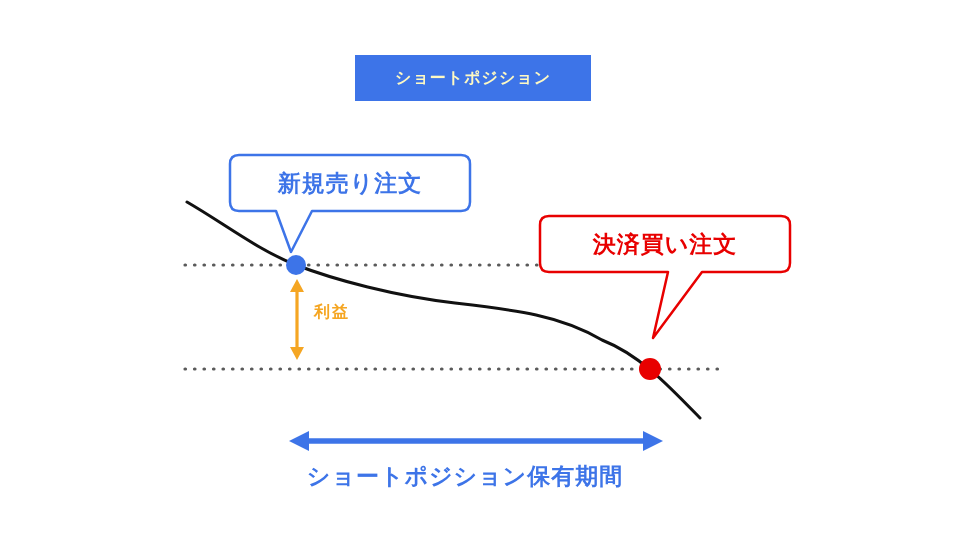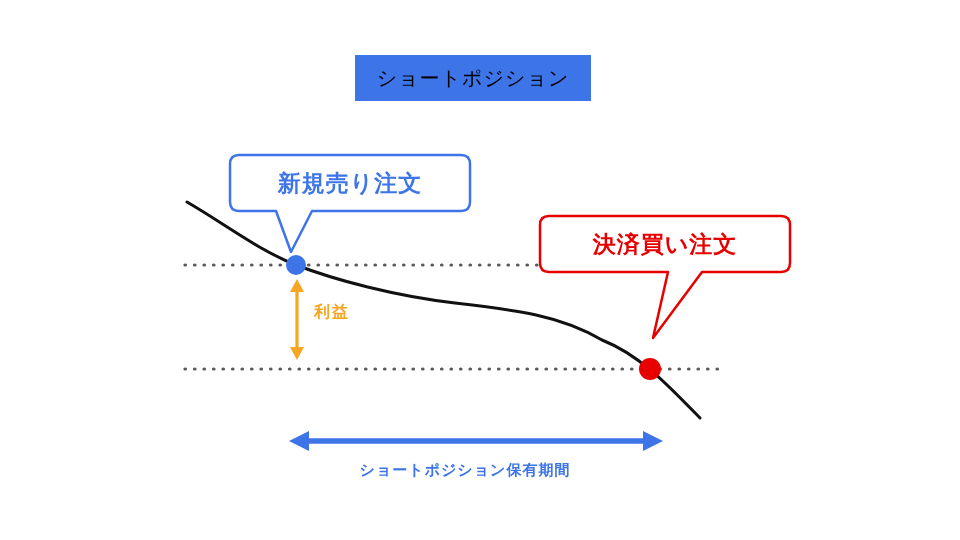--- a/index.html
+++ b/index.html
@@ -17,23 +17,23 @@
   }
   .stage svg {
     position: absolute;
     left: 0; top: 0;
   }
   .title-box {
     position: absolute;
     left: 355px; top: 55px;
     width: 236px; height: 46px;
     background: var(--blue, #3D74E8);
-    color: #000000;
-    font-size: 20px;
-    font-weight: normal;
+    color: #fef9c3;
+    font-size: 16px;
+    font-weight: bold;
     display: flex;
     align-items: center;
     justify-content: center;
     letter-spacing: 1px;
   }
   .bubble-text {
     position: absolute;
     display: flex;
     align-items: center;
     justify-content: center;
@@ -58,21 +58,21 @@
     font-size: 16px;
     font-weight: bold;
     letter-spacing: 2px;
   }
   .period-label {
     position: absolute;
     left: 285px; top: 461px;
     width: 360px;
     text-align: center;
     color: var(--blue, #3D74E8);
-    font-size: 15px;
+    font-size: 23px;
     font-weight: bold;
     letter-spacing: 1px;
   }
 </style>
 </head>
 <body>
 
 <div class="stage">
 
   <svg width="960" height="540" viewBox="0 0 960 540">

